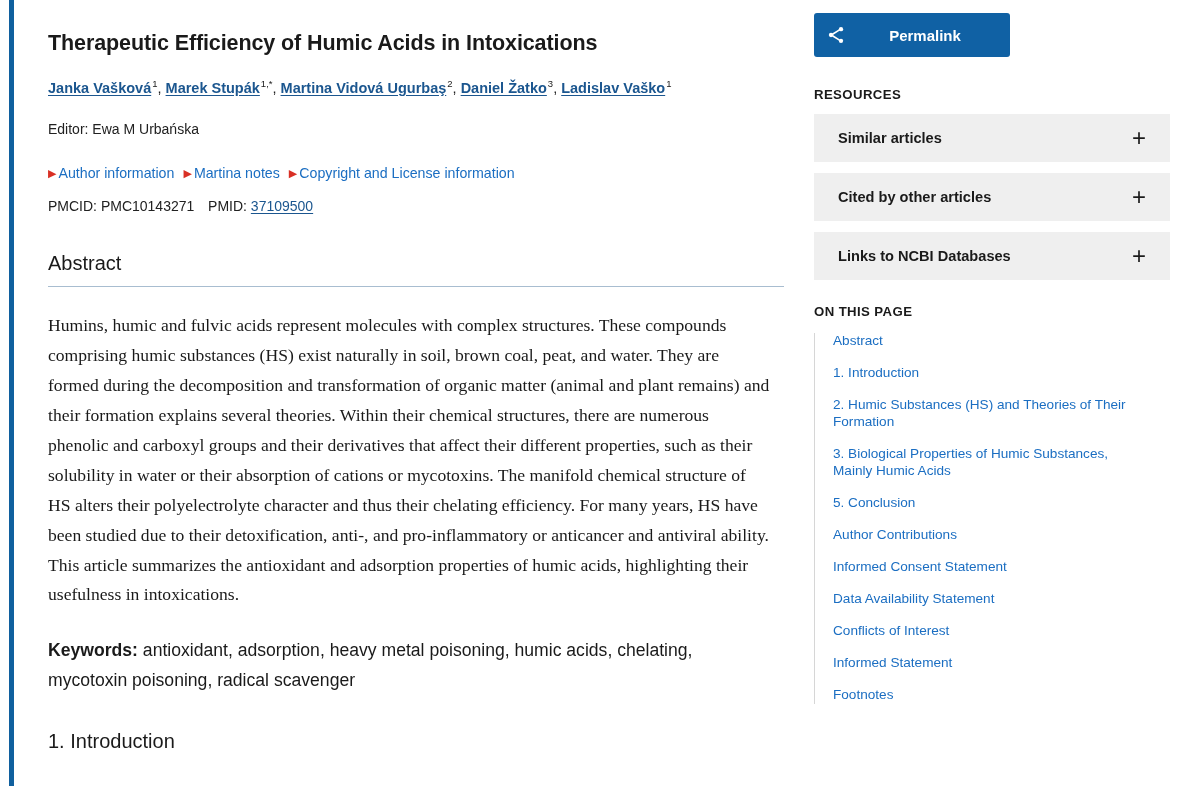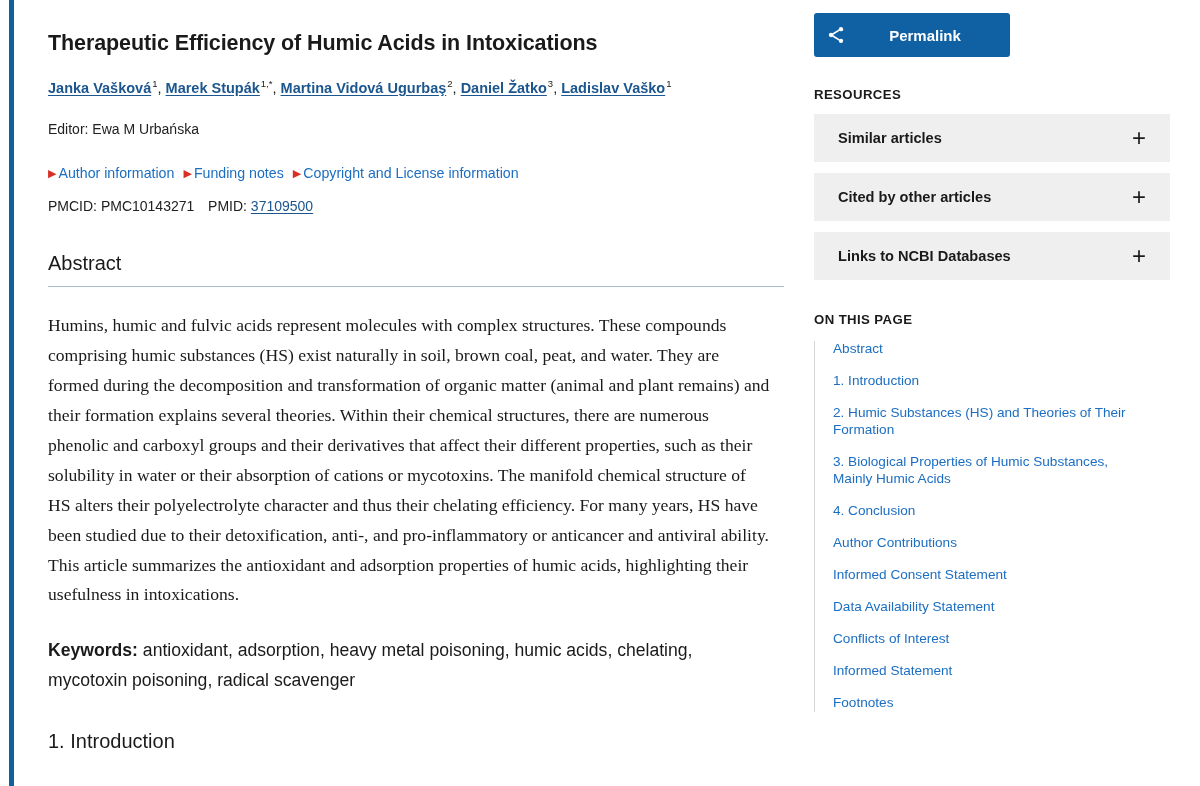--- a/index.html
+++ b/index.html
@@ -203,21 +203,21 @@
     color: #1a1a1a;
   }
   .panel-plus {
     font-size: 24px;
     font-weight: 400;
     line-height: 1;
     color: #1a1a1a;
   }
 
   .otp-head {
-    margin-top: 32px;
+    margin-top: 24px;
     font-size: 13.2px;
     font-weight: 700;
     letter-spacing: 0.4px;
     color: #1a1a1a;
   }
 
   .otp-list {
     margin-top: 14px;
     border-left: 1px solid #d6d6d6;
     padding-left: 18px;
@@ -240,21 +240,21 @@
   <div class="left-rule"></div>
 
   <div class="article">
 
     <h1 class="article-title">Therapeutic Efficiency of Humic Acids in Intoxications</h1>
 
     <div class="authors"><span class="author-link">Janka Vašková</span><span class="sup">1</span><span class="sep">, </span><span class="author-link">Marek Stupák</span><span class="sup">1,*</span><span class="sep">, </span><span class="author-link">Martina Vidová Ugurbaş</span><span class="sup">2</span><span class="sep">, </span><span class="author-link">Daniel Žatko</span><span class="sup">3</span><span class="sep">, </span><span class="author-link">Ladislav Vaško</span><span class="sup">1</span></div>
 
     <div class="editor">Editor: Ewa M Urbańska</div>
 
-    <div class="meta-links"><span class="tri">▶</span><span class="meta-link">Author information</span><span class="tri">▶</span><span class="meta-link">Funding notes</span><span class="tri">▶</span><span class="meta-link">Copyright and License information</span></div>
+    <div class="meta-links"><span class="tri">▶</span><span class="meta-link">Author information</span><span class="tri">▶</span><span class="meta-link">Martina notes</span><span class="tri">▶</span><span class="meta-link">Copyright and License information</span></div>
 
     <div class="ids">
       <span>PMCID:</span>
       <span>PMC10143271</span>
       <span class="spacer"></span>
       <span>PMID:</span>
       <span class="pmid-link">37109500</span>
     </div>
 
     <div class="abstract-heading">Abstract</div>
@@ -301,21 +301,21 @@
         </div>
       </div>
 
     <div class="otp-head">ON THIS PAGE</div>
 
     <div class="otp-list">
         <span class="otp-item">Abstract</span>
         <span class="otp-item">1. Introduction</span>
         <span class="otp-item">2. Humic Substances (HS) and Theories of Their Formation</span>
         <span class="otp-item">3. Biological Properties of Humic Substances, Mainly Humic Acids</span>
-        <span class="otp-item">4. Conclusion</span>
+        <span class="otp-item">5. Conclusion</span>
         <span class="otp-item">Author Contributions</span>
         <span class="otp-item">Informed Consent Statement</span>
         <span class="otp-item">Data Availability Statement</span>
         <span class="otp-item">Conflicts of Interest</span>
         <span class="otp-item">Informed Statement</span>
         <span class="otp-item">Footnotes</span>
       </div>
   </div>
 </div>
 

